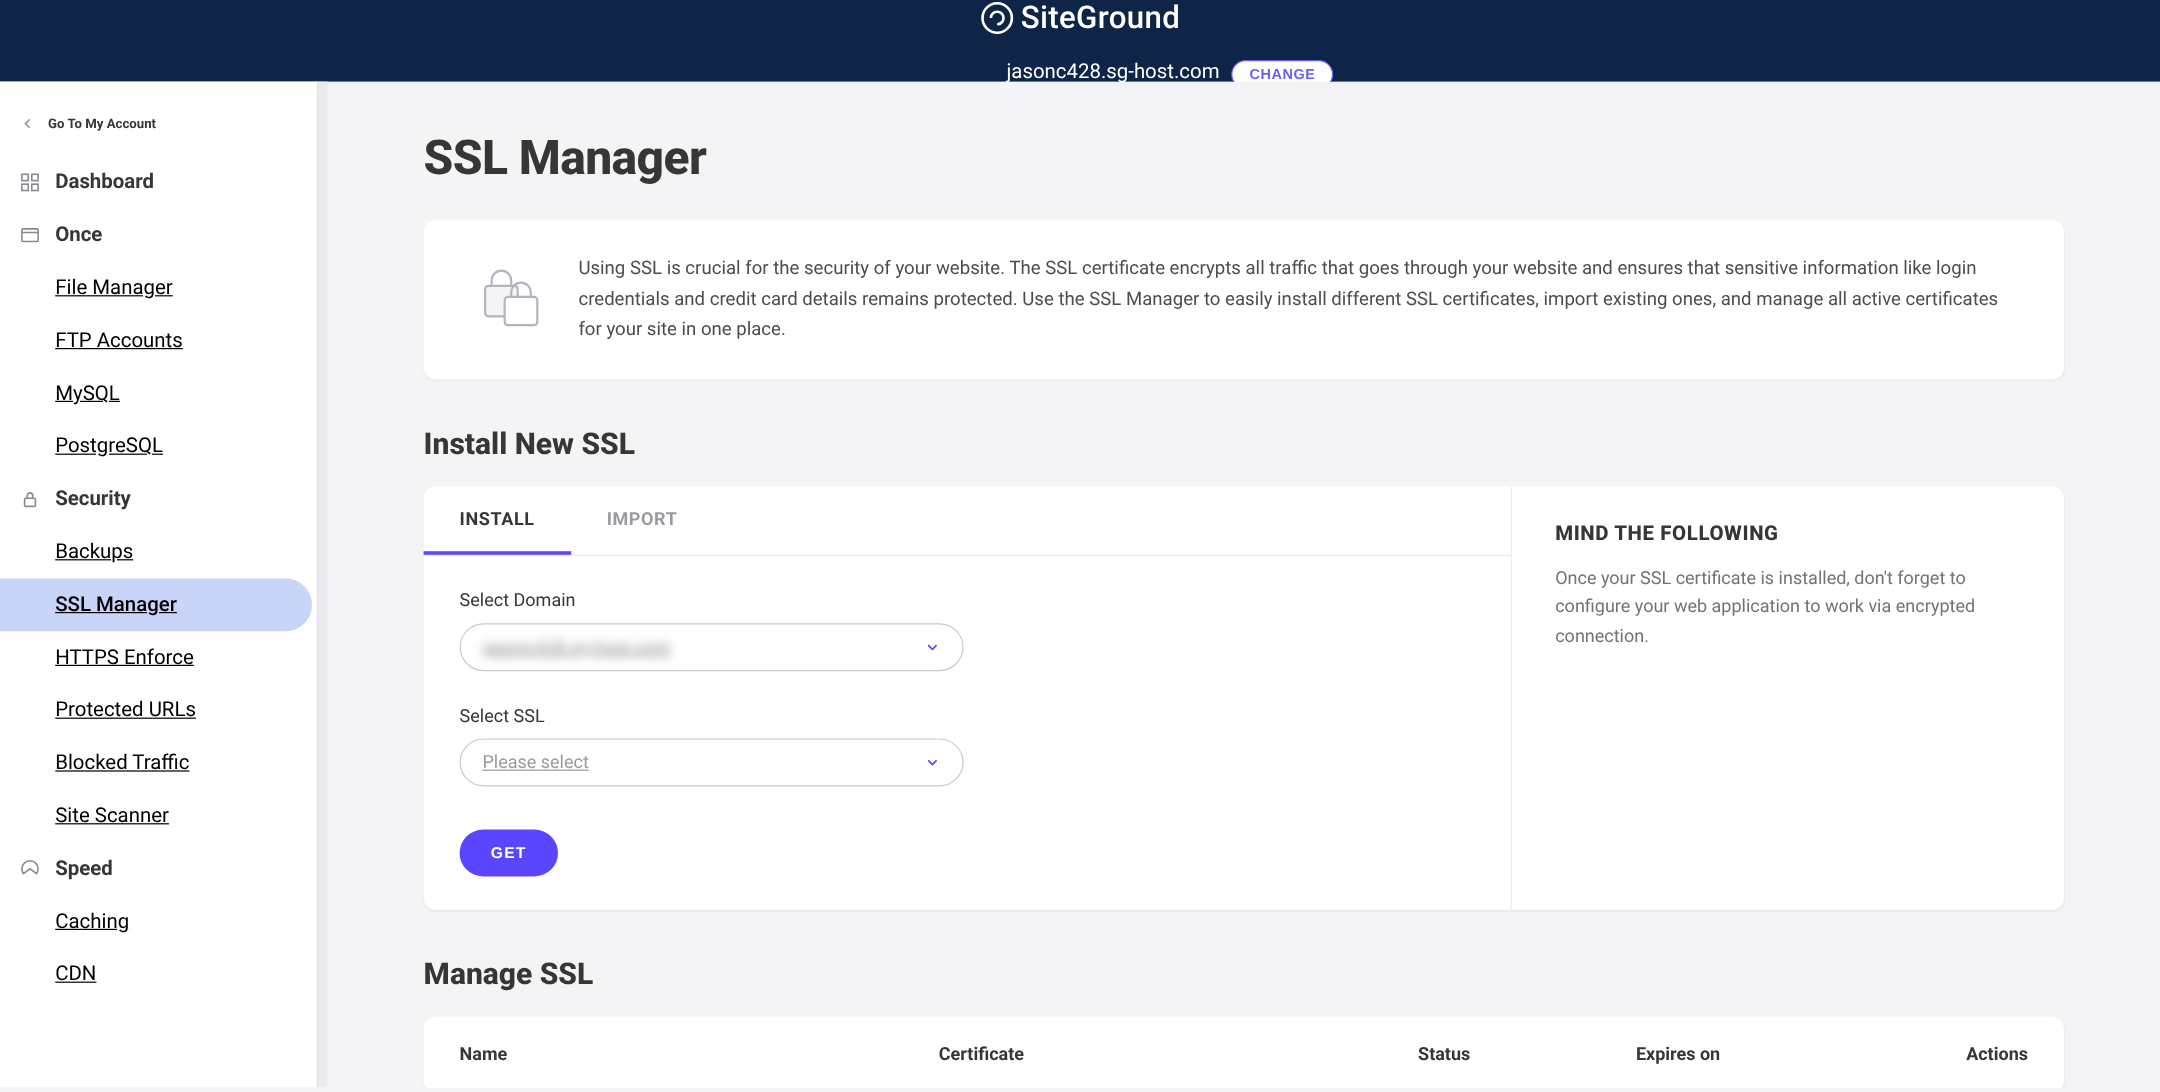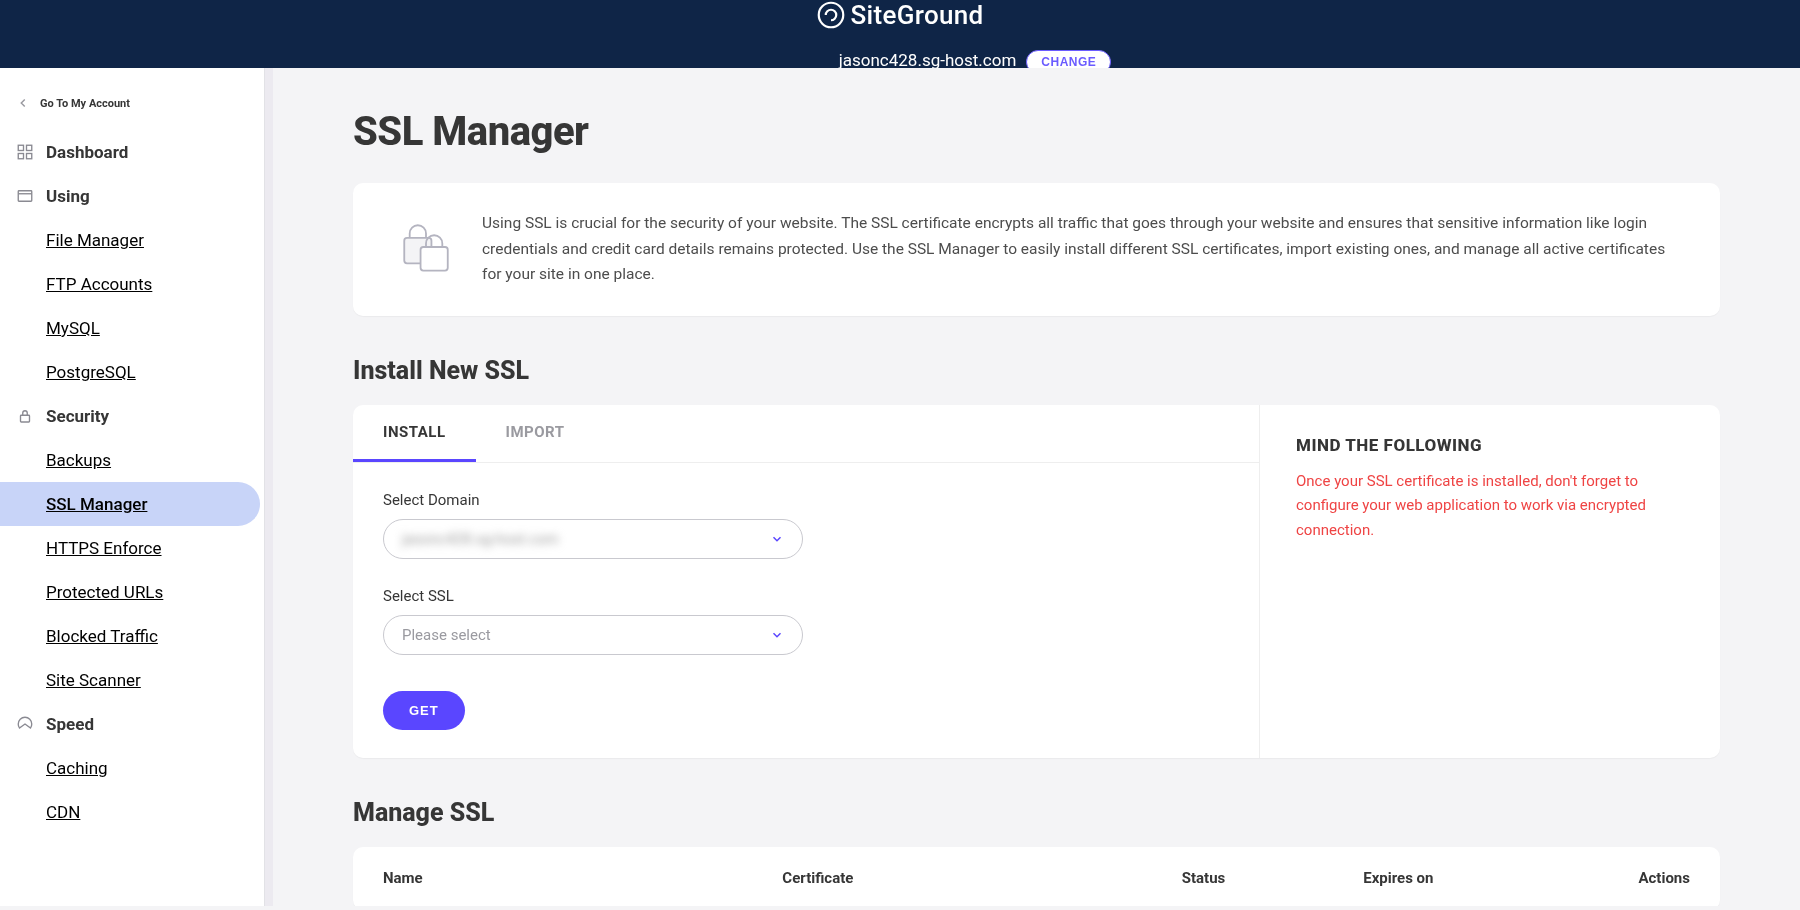--- a/index.html
+++ b/index.html
@@ -36,29 +36,29 @@
   .section-head { font-size: 25px; font-weight: 800; margin: 0 48px 20px 48px; color: #363636; }
 
   .install-card { display: flex; }
   .install-left { flex: 1; border-right: 1px solid #eee; }
   .tabs { display: flex; border-bottom: 1px solid #eee; }
   .tab { padding: 18px 30px; font-size: 15px; font-weight: 700; letter-spacing: 0.5px; color: #9a9aa0; cursor: pointer; }
   .tab.active { color: #363636; border-bottom: 3px solid #5a46ff; }
   .install-body { padding: 28px 30px; display: flex; flex-wrap: wrap; gap: 28px 60px; }
   .form-group { display: flex; flex-direction: column; gap: 10px; width: 420px; }
   .form-label { font-size: 15px; color: #363636; }
-  .select-box { border: 1px solid #c9c9cf; border-radius: 20px; height: 40px; display: flex; align-items: center; padding: 0 18px; font-size: 15px; color: #363636; background: #fff; cursor: pointer; justify-content: space-between; }
+  .select-box { border: 1px solid #c9c9cf; border-radius: 20px; height: 40px; display: flex; align-items: center; padding: 0 18px; font-size: 15px; color: #363636; background: #fff; cursor: pointer; justify-content: space-between; text-decoration: underline; }
   .select-box.placeholder { color: #9a9aa0; }
   .select-box .blurred { filter: blur(4px); color: #999; }
   .select-box svg { width: 14px; height: 14px; }
   .get-btn { background: #5a46ff; color: #fff; border: none; border-radius: 20px; padding: 12px 26px; font-size: 13px; font-weight: 700; letter-spacing: 1px; cursor: pointer; margin-top: 8px; }
 
   .install-right { width: 460px; padding: 30px 36px; display: flex; flex-direction: column; gap: 14px; }
   .mind-title { font-size: 17px; font-weight: 800; letter-spacing: 0.5px; color: #363636; }
-  .mind-text { font-size: 15px; line-height: 1.65; color: #ef4444; }
+  .mind-text { font-size: 15px; line-height: 1.65; color: #737373; }
 
   .table-card { padding: 0; }
   .table-head, .table-row { display: grid; grid-template-columns: 2.2fr 2.2fr 1fr 1.2fr 0.6fr; padding: 22px 30px; align-items: center; font-size: 15px; }
   .table-head { font-weight: 700; color: #363636; border-bottom: 1px solid #eee; }
   .actions-cell { text-align: right; }
 </style>
 </head>
 <body>
 
 <div class="topbar">
@@ -97,21 +97,21 @@
           <rect x="14" y="14" width="7" height="7"></rect>
         </svg>
       <span>Dashboard</span>
     </div>
 
     <div class="nav-section-head">
       <svg viewBox="0 0 24 24" fill="none" stroke="#8a8a92" stroke-width="1.8">
           <rect x="3" y="5" width="18" height="14" rx="1"></rect>
           <line x1="3" y1="9" x2="21" y2="9"></line>
         </svg>
-      <span>Using</span>
+      <span>Once</span>
     </div>
     <div class="nav-item">File Manager</div>
     <div class="nav-item">FTP Accounts</div>
     <div class="nav-item">MySQL</div>
     <div class="nav-item">PostgreSQL</div>
 
     <div class="nav-section-head">
       <svg viewBox="0 0 24 24" fill="none" stroke="#8a8a92" stroke-width="1.8">
           <rect x="6" y="11" width="12" height="9" rx="1"></rect>
           <path d="M9 11V8a3 3 0 0 1 6 0v3"></path>

